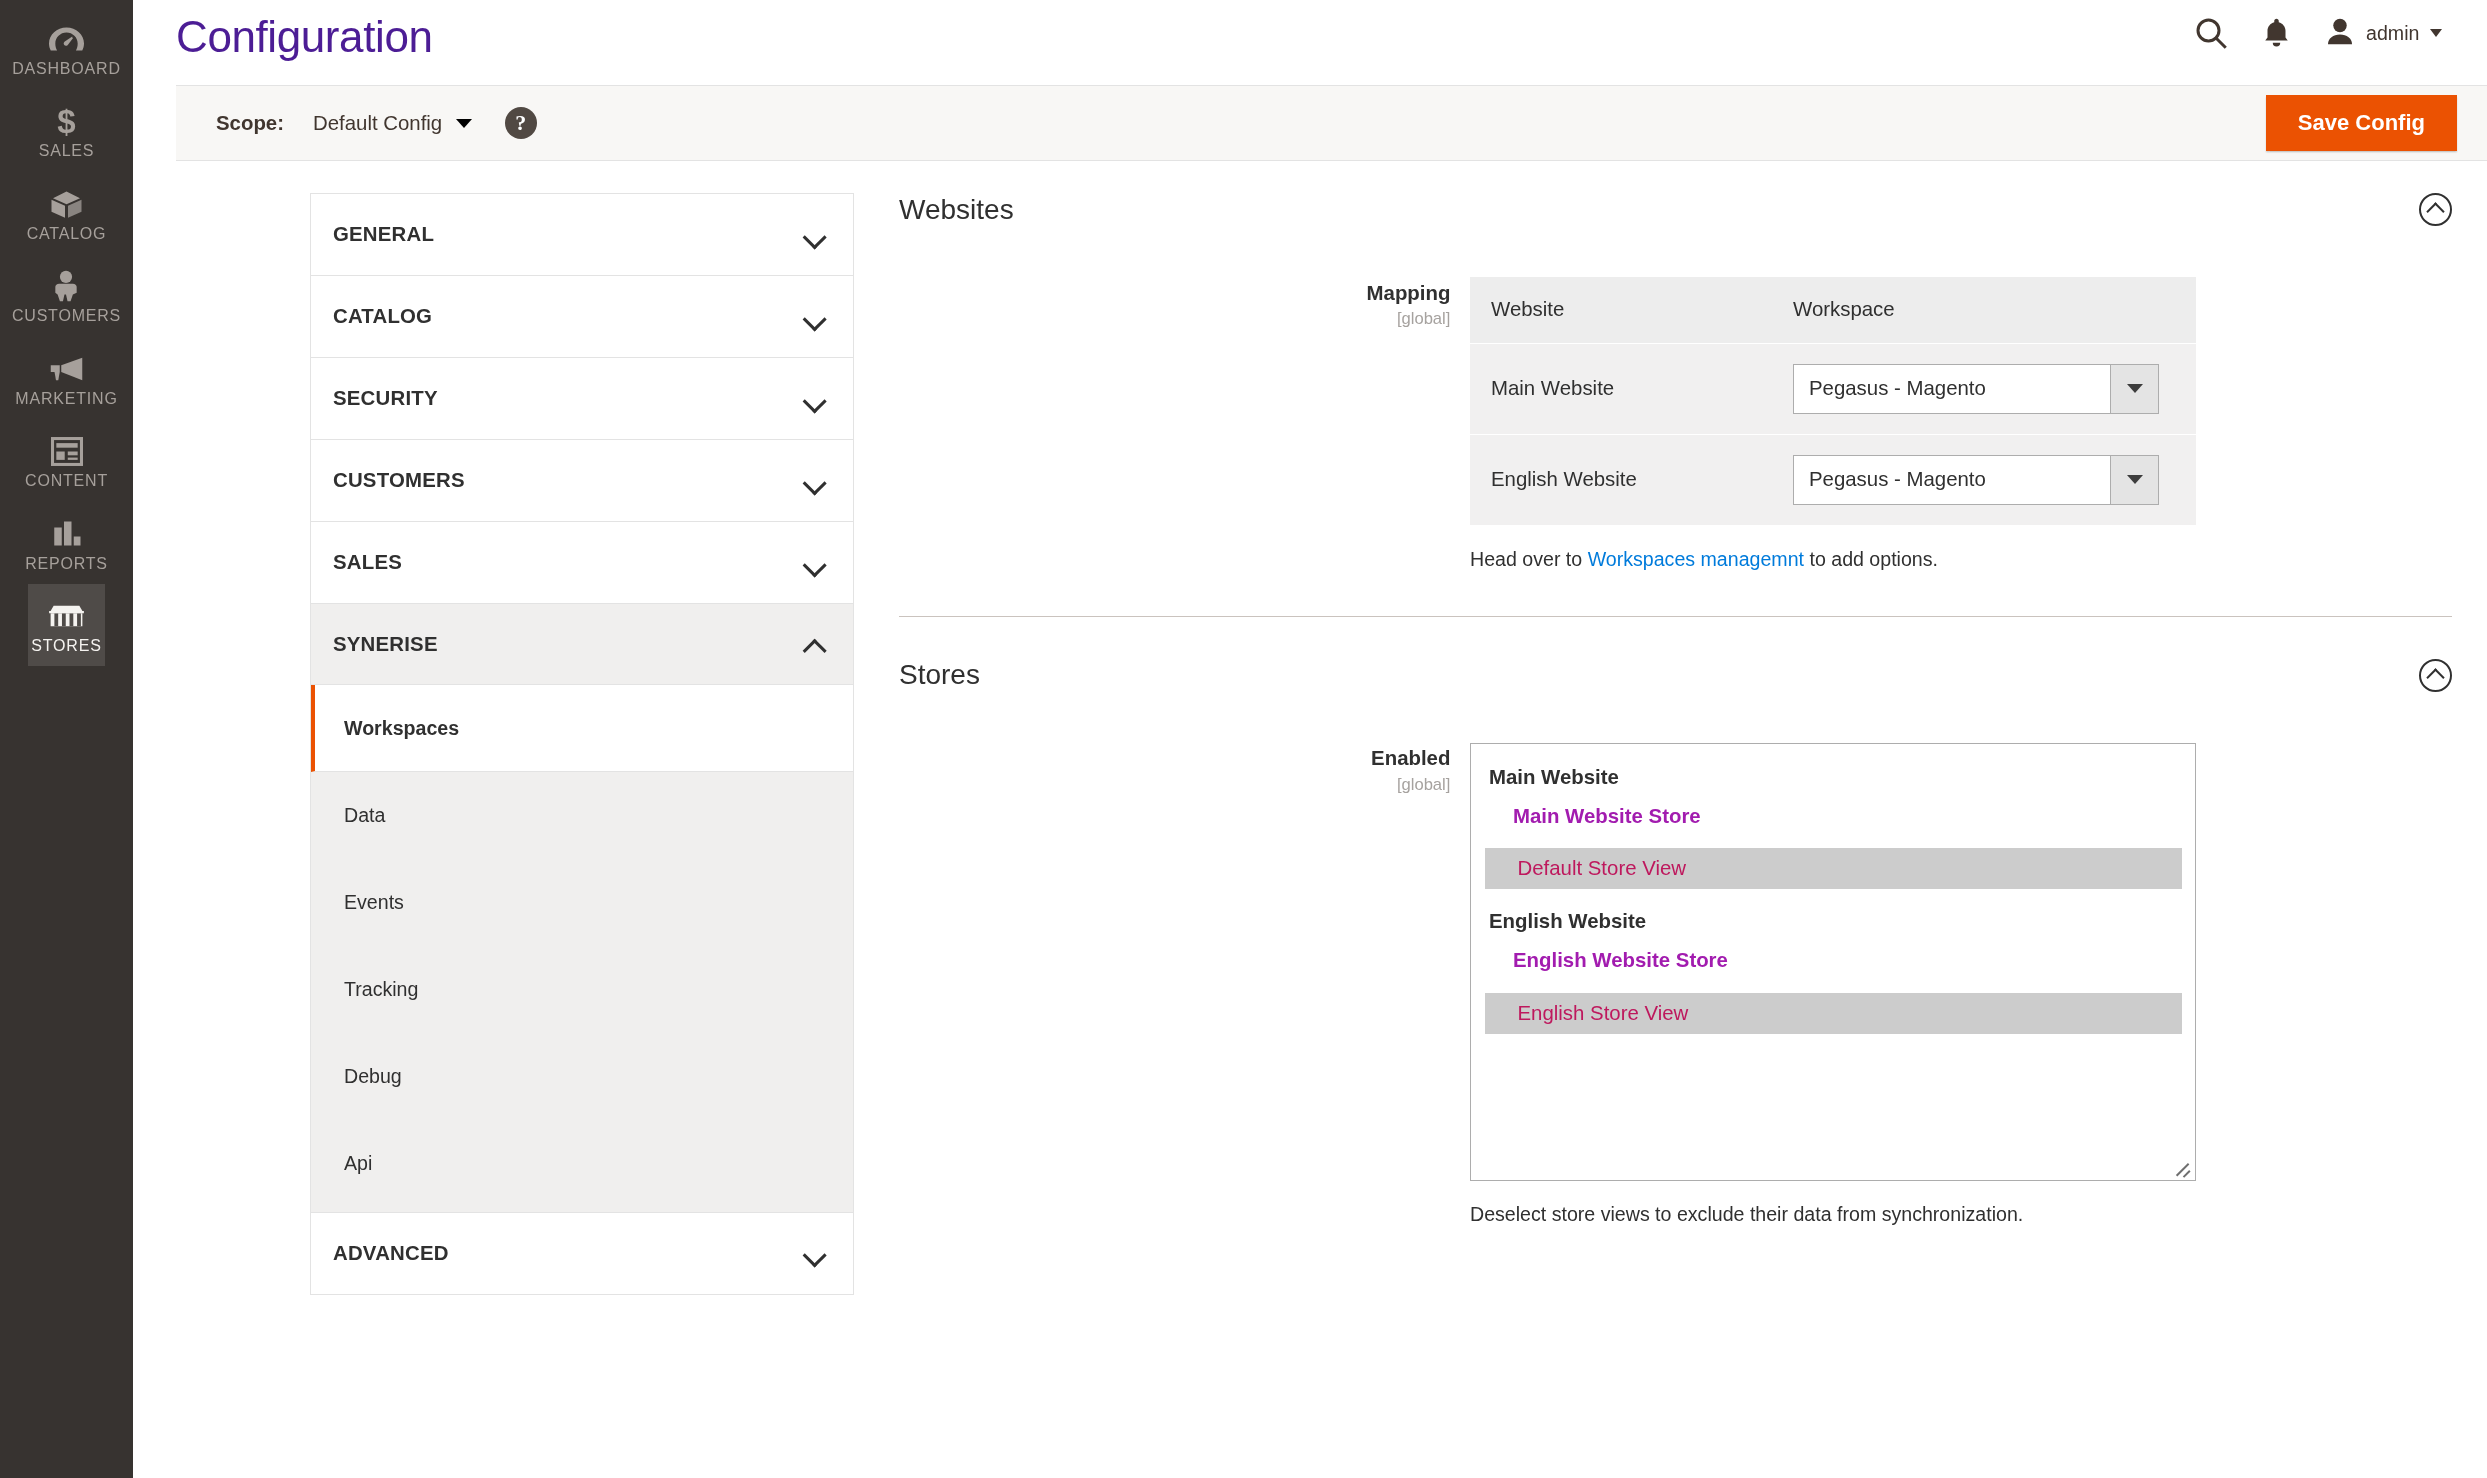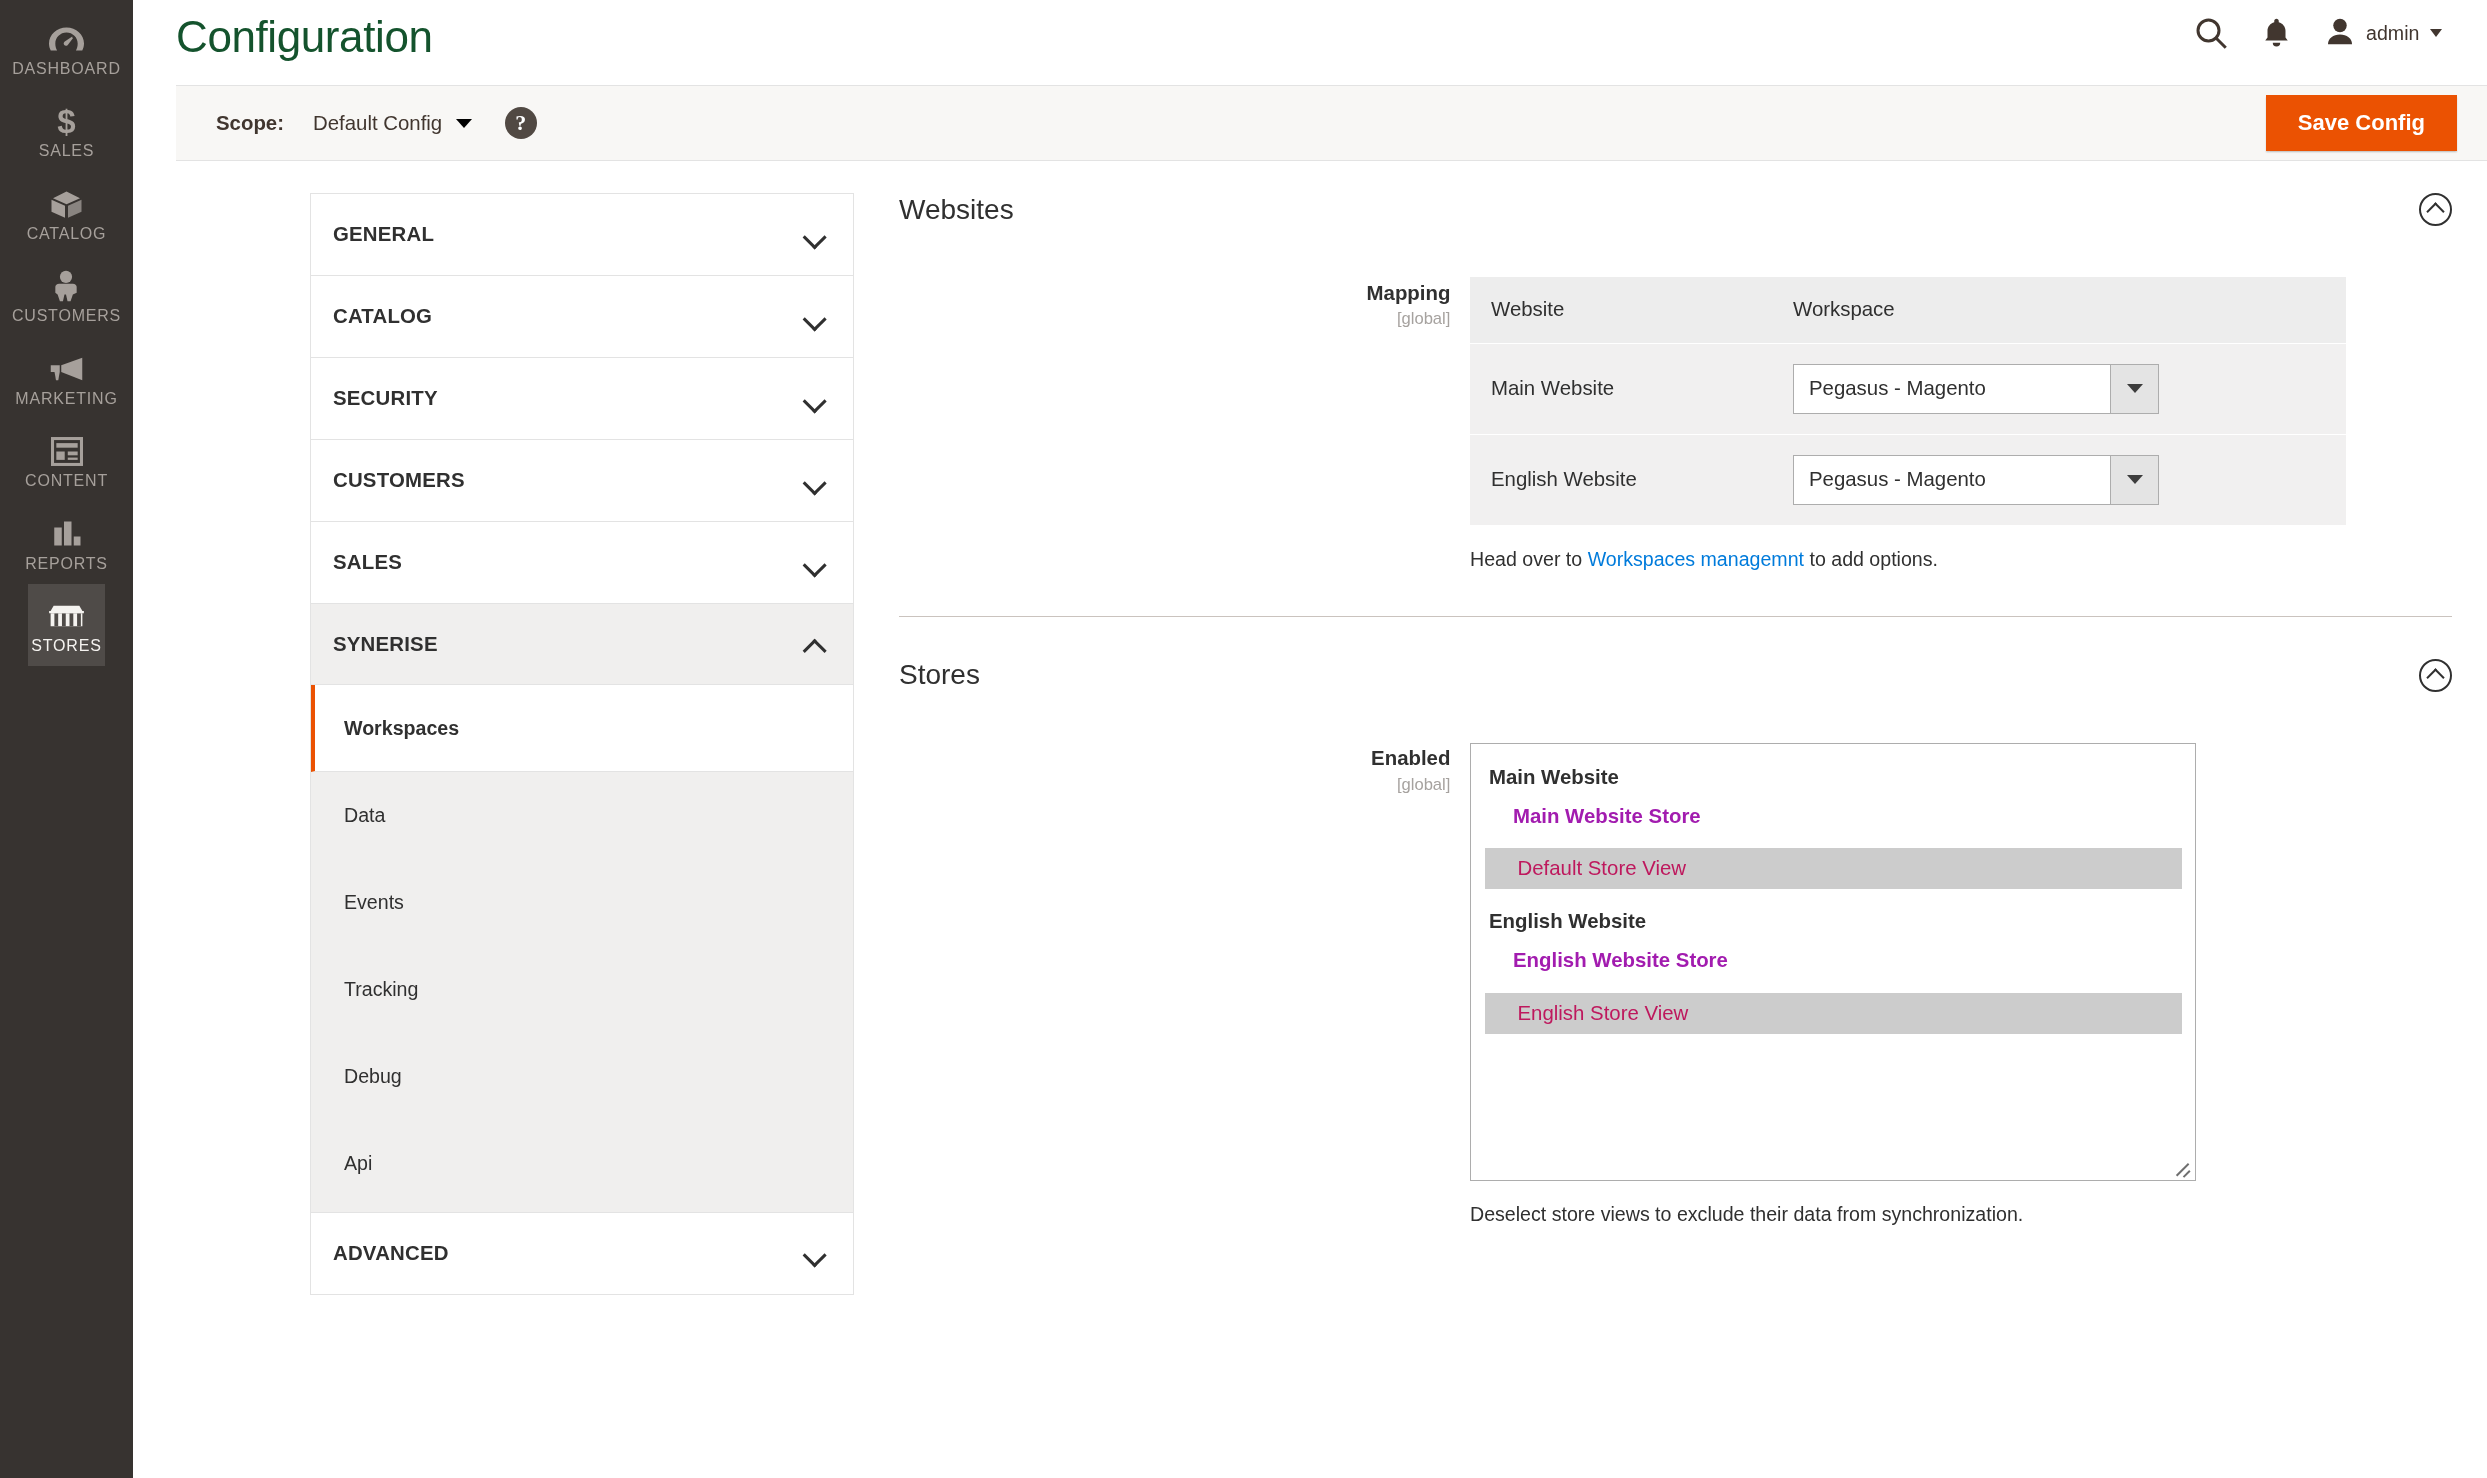--- a/index.html
+++ b/index.html
@@ -43,21 +43,21 @@
   
   .main { flex: 1 1 auto; position: relative; background: #ffffff; min-width: 0; }
 
   
   .page-header {
     display: flex; align-items: flex-start; justify-content: space-between;
     padding: 0 45px 0 43px;
     height: 85px;
   }
   .page-title {
-    font-size: 44px; font-weight: 400; color: #14532d;
+    font-size: 44px; font-weight: 400; color: #4c1d95;
     letter-spacing: -0.4px; padding-top: 12px;
     white-space: nowrap;
   }
   .header-tools { display: flex; align-items: center; gap: 35px; padding-top: 16.6px; }
   .icon-btn { cursor: pointer; display: flex; align-items: center; justify-content: center; }
   .icon-btn svg { fill: #41362f; }
   .admin-user { display: flex; align-items: center; gap: 10.6px; cursor: pointer; }
   .admin-user-name { font-size: 19.6px; color: #41362f; }
   .caret-down {
     width: 0; height: 0;
@@ -213,21 +213,21 @@
   }
   .field-scope {
     font-size: 16.6px; color: #a6a29f;
     display: block; margin-top: 4.5px;
   }
   .field-ctrl-col { flex: 1 1 auto; min-width: 0; }
 
   
   .map-table {
     border-collapse: collapse;
-    width: 876px;
+    width: 726px;
     table-layout: fixed;
   }
   .map-table th {
     background: #ededed;
     text-align: left;
     font-size: 20.4px; font-weight: 400; color: #303030;
     padding: 16.6px 0 16.6px 21px;
     height: 66px;
     border: none;
   }

